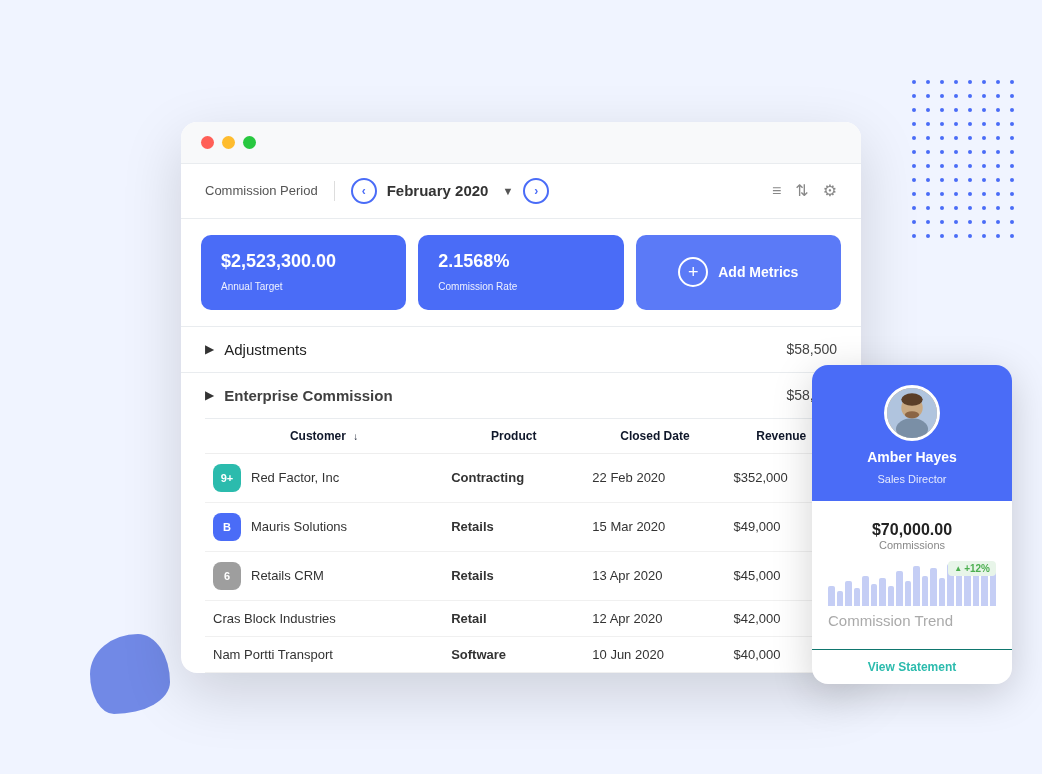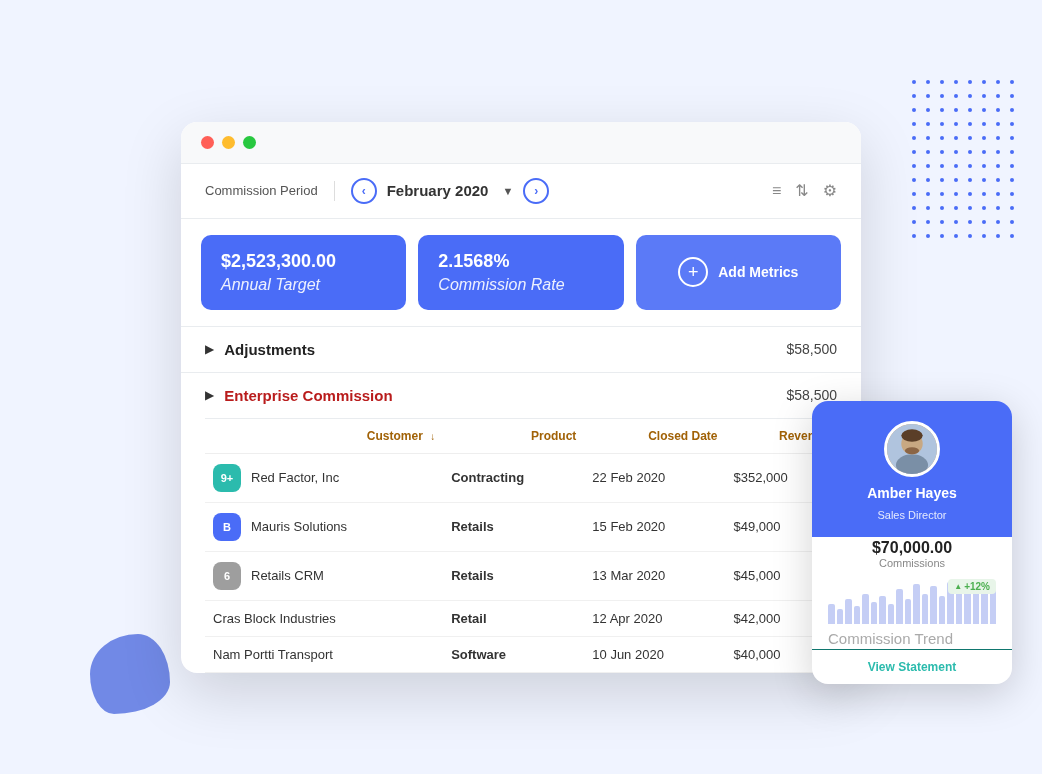--- a/index.html
+++ b/index.html
@@ -163,23 +163,22 @@
       padding: 16px 20px;
       flex: 1;
     }
     .metric-card .value {
       font-size: 18px;
       font-weight: 700;
       display: block;
       margin-bottom: 4px;
     }
     .metric-card .label {
-      font-size: 16px;
+      font-size: 10px;
       opacity: 0.9;
-      font-style: italic;
     }
     .add-metrics-card {
       background: #5b7af7;
       border-radius: 10px;
       padding: 16px 20px;
       flex: 1;
       display: flex;
       align-items: center;
       justify-content: center;
       gap: 10px;
@@ -210,21 +209,21 @@
       border-top: 1px solid #e9ecef;
       border-bottom: 1px solid #e9ecef;
     }
     .section-chevron {
       color: #333;
       margin-right: 10px;
       font-size: 12px;
     }
     .section-title {
       font-size: 15px;
-      font-weight: 700;
+      font-weight: 400;
       color: #222;
       flex: 1;
     }
     .section-amount {
       font-size: 14px;
       color: #444;
       font-weight: 500;
     }
 
     
@@ -233,39 +232,39 @@
     }
     .enterprise-header {
       display: flex;
       align-items: center;
       padding: 14px 0;
       border-bottom: 1px solid #e9ecef;
     }
     .enterprise-title {
       font-size: 15px;
       font-weight: 700;
-      color: #b91c1c;
+      color: #404040;
       flex: 1;
     }
     .enterprise-amount {
       font-size: 14px;
       color: #444;
       font-weight: 500;
     }
 
     
     .data-table {
       width: 100%;
       border-collapse: collapse;
     }
     .data-table th {
-      text-align: right;
+      text-align: center;
       font-size: 12px;
       font-weight: 600;
-      color: #a16207;
+      color: #0f172a;
       padding: 10px 8px;
       border-bottom: 1px solid #eee;
     }
     .data-table th.sortable {
       cursor: pointer;
     }
     .sort-icon {
       margin-left: 4px;
       font-size: 10px;
     }
@@ -337,21 +336,21 @@
       font-size: 14px;
       font-weight: 700;
       text-align: center;
     }
     .profile-role {
       color: rgba(255,255,255,0.85);
       font-size: 11px;
       text-align: center;
     }
     .profile-body {
-      padding: 2px 16px;
+      padding: 20px 16px;
     }
     .commission-value {
       font-size: 16px;
       font-weight: 700;
       color: #222;
       display: block;
       text-align: center;
     }
     .commission-label {
       font-size: 11px;
@@ -596,32 +595,32 @@
               <td>$352,000</td>
             </tr>
             <tr>
               <td>
                 <div class="customer-cell">
                   <div class="company-icon" style="background: rgb(74, 108, 247);">B</div>
                   <span>Mauris Solutions</span>
                 </div>
               </td>
               <td class="bold">Retails</td>
-              <td>15 Feb 2020</td>
+              <td>15 Mar 2020</td>
               <td>$49,000</td>
             </tr>
             <tr>
               <td>
                 <div class="customer-cell">
                   <div class="company-icon" style="background: rgb(158, 158, 158);">6</div>
                   <span>Retails CRM</span>
                 </div>
               </td>
               <td class="bold">Retails</td>
-              <td>13 Mar 2020</td>
+              <td>13 Apr 2020</td>
               <td>$45,000</td>
             </tr>
             <tr>
               <td>
                 <div class="customer-cell">
                   <span>Cras Block Industries</span>
                 </div>
               </td>
               <td class="bold">Retail</td>
               <td>12 Apr 2020</td>

